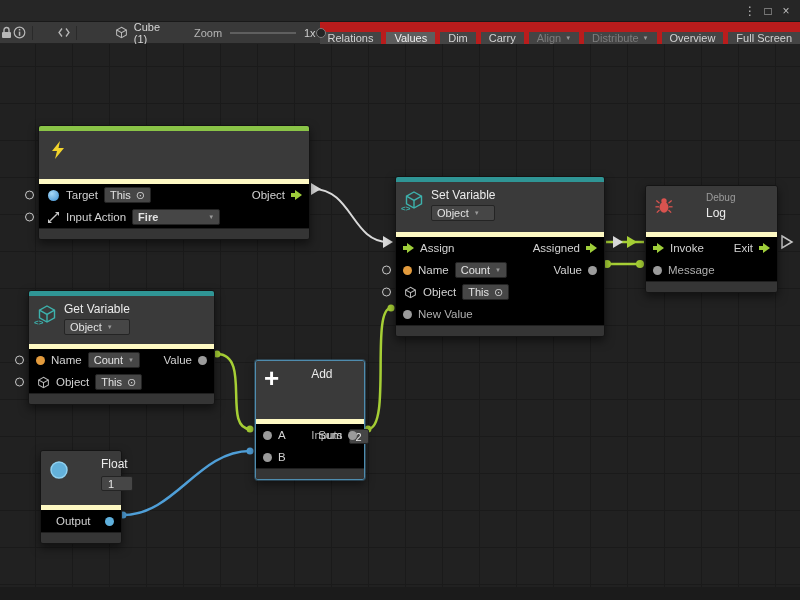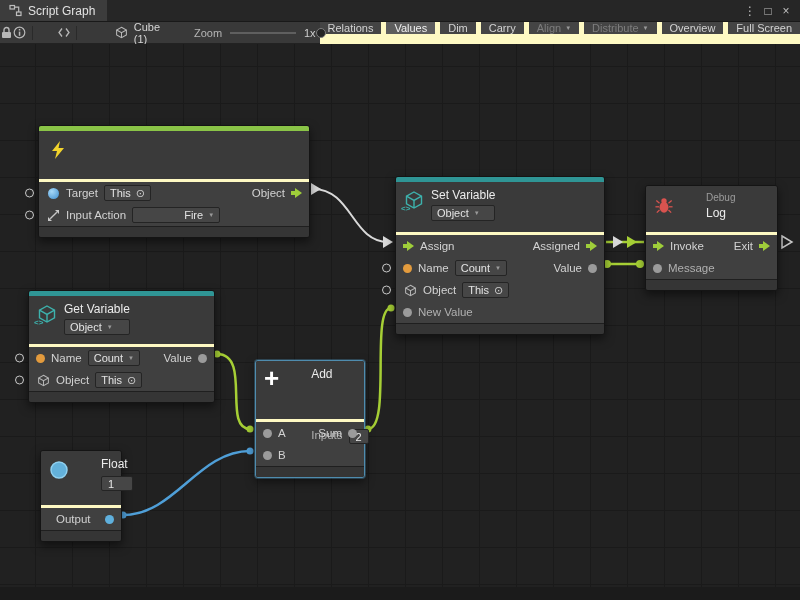--- a/index.html
+++ b/index.html
@@ -20,21 +20,21 @@
   .toolbar { position:absolute; top:22px; left:0; width:800px; height:22px; background:#393939;
     display:flex; align-items:center; border-bottom:1px solid #222; font-size:11px; }
   .tb-icon { display:flex; align-items:center; justify-content:center; width:20px; height:22px; }
   .tb-sep { width:1px; height:14px; background:#2a2a2a; margin:0 6px; }
   .tb-target { display:flex; align-items:center; gap:5px; padding:0 6px; color:#d5d5d5; }
   .zoom-label { color:#b5b5b5; margin-left:28px; }
   .slider { width:100px; height:2px; background:#5f5f5f; position:relative; margin:0 8px; }
   .slider-knob { position:absolute; left:86px; top:-4px; width:10px; height:10px; border-radius:50%;
     background:#242424; border:1px solid #7d7d7d; }
   .zoom-val { color:#cfcfcf; margin-right:4px; }
-  .tb-buttons { margin-left:auto; display:flex; align-items:flex-start; height:22px; gap:5px; background:#fef9c3; }
+  .tb-buttons { margin-left:auto; display:flex; align-items:flex-end; height:22px; gap:5px; background:#b91c1c; }
   .tb-btn { display:flex; align-items:center; gap:4px; padding:0 8px; background:#444444;
     color:#d3d3d3; font-size:11px; white-space:nowrap; cursor:default; }
   .tb-btn.active { background:#5d5d5d; color:#f0f0f0; }
   .tb-btn.disabled { color:#7d7d7d; }
   .dd-arrow { font-size:6px; color:#9a9a9a; line-height:1; }
 
   
   .canvas { position:absolute; top:44px; left:0; width:800px; height:556px; background-color:#212121;
     background-image: linear-gradient(#1a1a1a 1px, transparent 1px),
                       linear-gradient(90deg, #1a1a1a 1px, transparent 1px);
@@ -47,30 +47,30 @@
     box-shadow:0 4px 10px rgba(0,0,0,.5); background:#2c2c2c; font-size:11.5px; }
   .node.selected { border-color:#4f8cae; box-shadow:0 0 0 1px rgba(80,150,190,.35), 0 4px 10px rgba(0,0,0,.5); }
   .strip { height:5px; border-radius:2px 2px 0 0; }
   .strip.green { background:#8ac447; }
   .strip.teal { background:#2f9595; }
   .nhead { display:flex; gap:7px; padding:6px 8px; background:#3a3a3a; align-items:flex-start; }
   .nhead.rounded { border-radius:2px 2px 0 0;gap:32px; }
   .ncol { display:flex; flex-direction:column; gap:3px; }
   .ntitle { font-size:12px; color:#ececec; }
   .ncat { font-size:10px; color:#9c9c9c; }
-  .nbody { background:#404040; border-top:3px solid #fef9c3; }
+  .nbody { background:#000000; border-top:5px solid #fef9c3; }
   .nfoot { height:11px; background:#353535; border-top:1px solid #1f1f1f; border-radius:0 0 2px 2px; }
   .row { position:relative; display:flex; align-items:center; gap:6px; padding:0 7px; height:22px; }
   .right { margin-left:auto; display:flex; align-items:center; gap:6px; }
   .lbl { color:#d2d2d2; }
   .lbl.dim { color:#b0b0b0; }
 
   .chip { display:inline-flex; align-items:center; gap:5px; background:#464646; border:1px solid #242424;
     border-radius:2px; padding:0 5px; height:16px; font-size:11px; color:#e3e3e3; }
-  .chip.wide { width:88px; justify-content:flex-end; }
+  .chip.wide { width:88px; justify-content:space-between;font-weight:bold; }
   .field { display:inline-flex; align-items:center; background:#464646; border:1px solid #242424;
     border-radius:2px; padding:0 6px; height:15px; font-size:11px; color:#e8e8e8; }
   .tgt-glyph { font-size:11px; color:#cfcfcf; }
 
   .port { width:9px; height:9px; border-radius:50%; flex:none; }
   .outline { border:1.5px solid #c8c8c8; background:#262626; }
   .dot-gray { background:#9b9b9b; }
   .dot-orange { background:#e39b3d; }
   .dot-blue { background:#5fb0dd; }
   .outside { position:absolute; left:-14px; top:50%; transform:translateY(-50%); }
@@ -87,30 +87,20 @@
   .icon-wrap { position:relative; display:flex; }
   .icon-sub { position:absolute; bottom:-3px; left:-3px; font-size:8px; font-weight:bold; color:#3db2ad; }
   .plus-icon { font-size:26px; color:#ffffff; line-height:22px; width:22px; text-align:center; font-weight:bold; }
 </style>
 </head>
 <body>
 
 <div class="app">
 
   <div class="tabbar">
-    <div class="tab">
-      <span class="mini-icon">
-        <svg width="13" height="13" viewBox="0 0 13 13" fill="none" stroke="#bdbdbd" stroke-width="1.2">
-          <rect x="1" y="1.5" width="4.5" height="3.5"></rect>
-            <rect x="7.5" y="8" width="4.5" height="3.5"></rect>
-          <path d="M5.5 3.2 H9.7 V8"></path>
-        </svg>
-      </span>
-      <span>Script Graph</span>
-    </div>
     <div class="win-controls">
       <span class="win-btn">⋮</span>
       <span class="win-btn">□</span>
       <span class="win-btn">×</span>
     </div>
   </div>
 
   <div class="toolbar">
     <span class="tb-icon">
       <svg width="11" height="13" viewBox="0 0 11 13">

